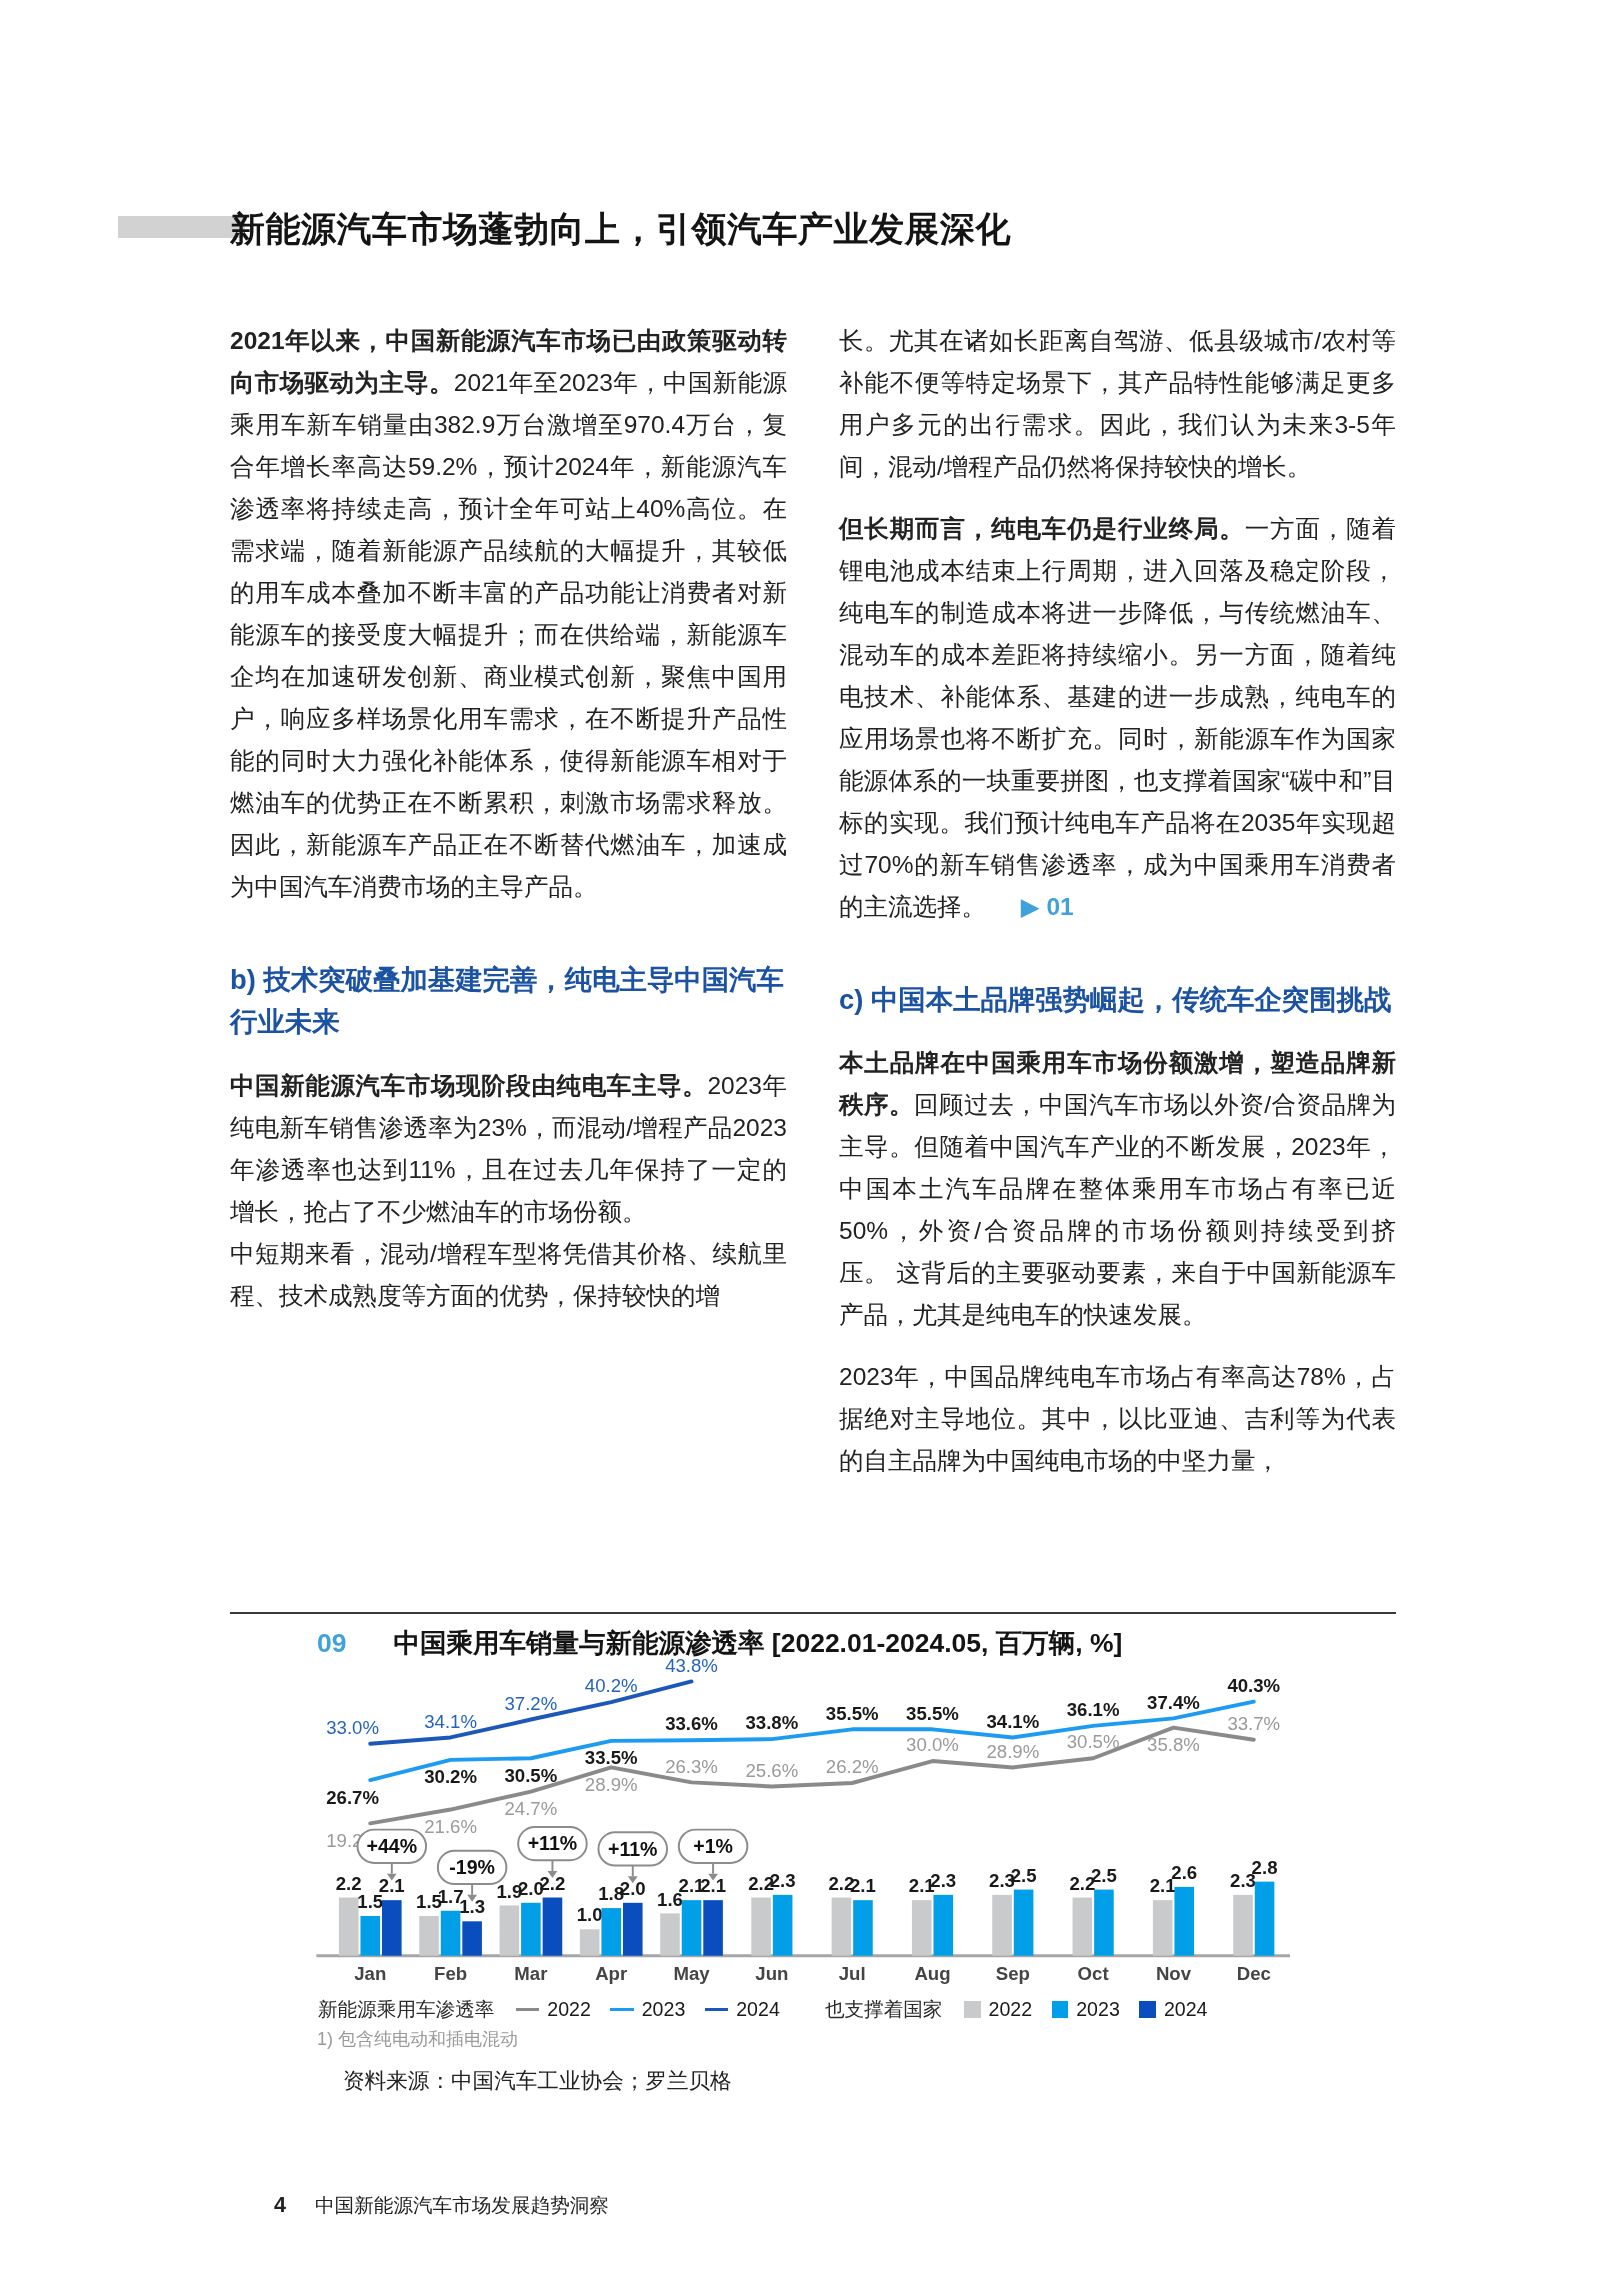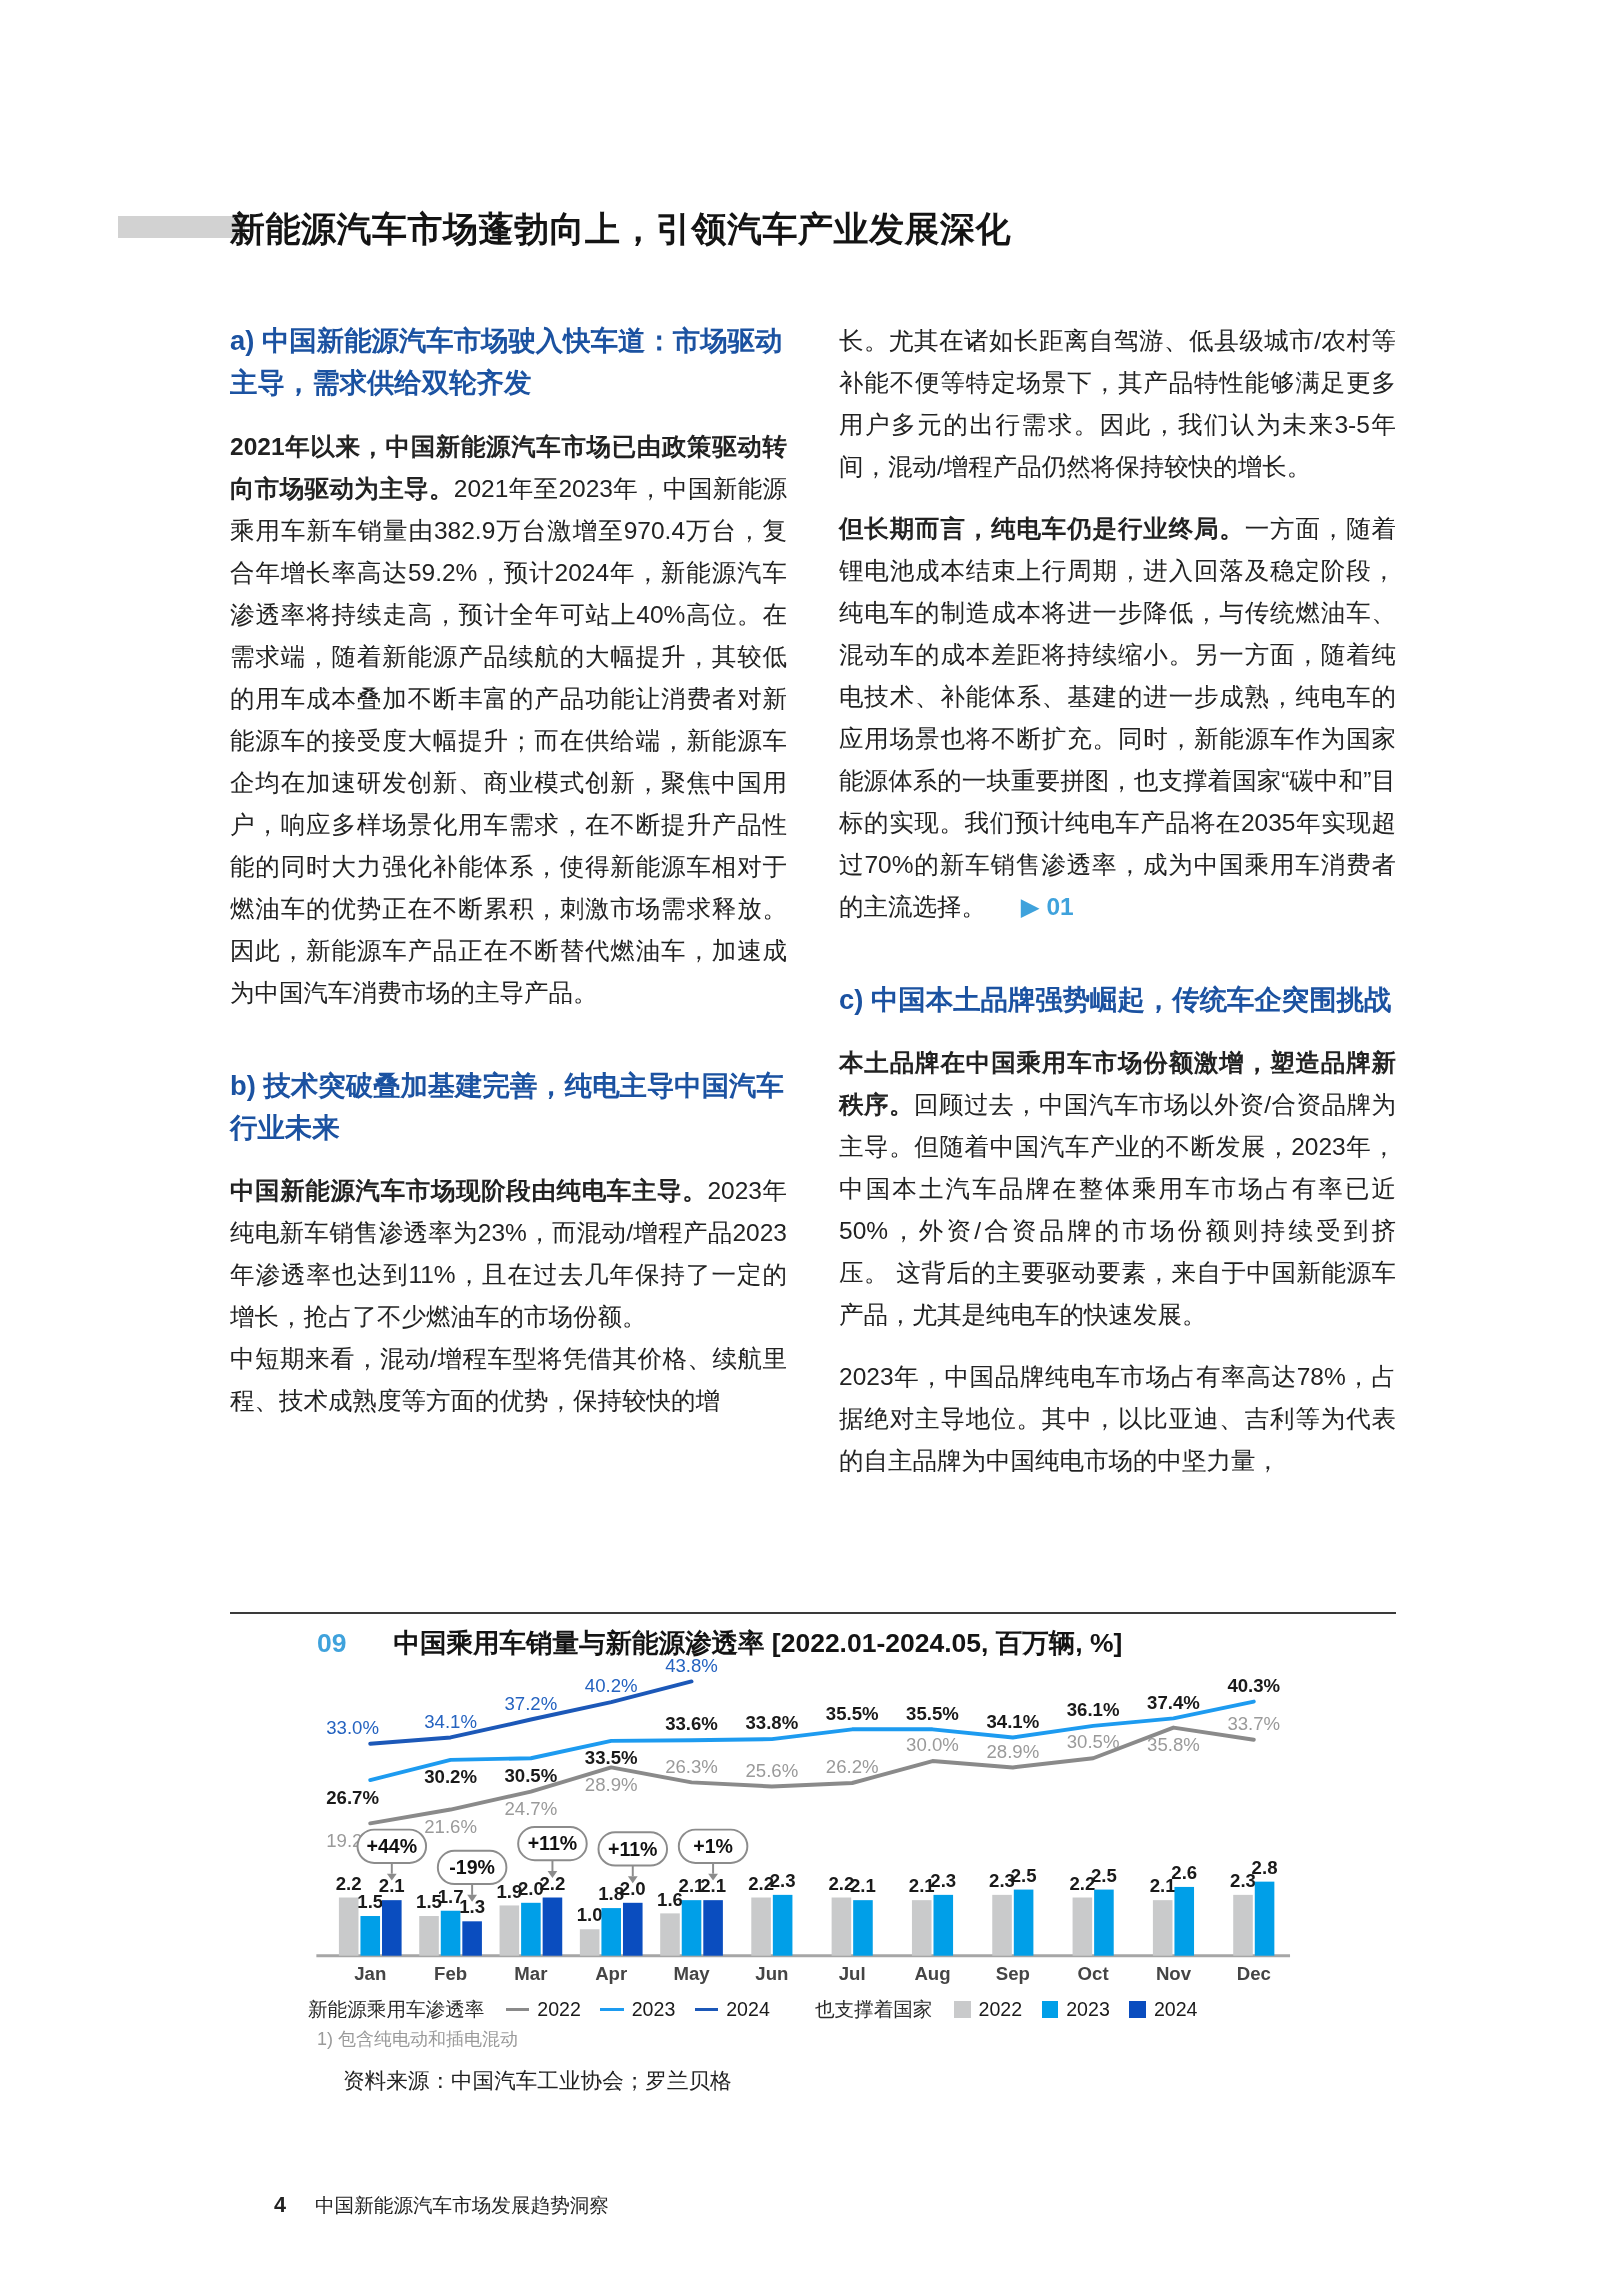--- a/index.html
+++ b/index.html
@@ -16,41 +16,40 @@
   .para.first{margin-top:0;}
   .para.tight{margin-top:0;}
   .lead{font-weight:700;}
   .ref-mark{color:#3fa2dc;font-weight:700;padding-left:28px;}
   .figure-rule{position:absolute;left:230px;top:1612px;width:1166px;height:2px;background:#3a3a3a;}
   .figure-head{position:absolute;left:317px;top:1625px;display:flex;align-items:baseline;}
   .figure-number{color:#3fa2dc;font-size:26.5px;font-weight:700;}
   .figure-title{margin-left:47px;color:#141414;font-size:26.5px;font-weight:700;}
   .chart-wrap{position:absolute;left:230px;top:1654px;width:1166px;height:335px;}
   svg text{font-family:"Liberation Sans","DejaVu Sans",sans-serif;}
-  .chart-legend{position:absolute;left:308px;top:1996px;display:flex;align-items:center;font-size:19.6px;color:#1a1a1a;white-space:nowrap;}
+  .chart-legend{position:absolute;left:318px;top:1996px;display:flex;align-items:center;font-size:19.6px;color:#1a1a1a;white-space:nowrap;}
   .chart-legend .grp-label{margin-right:21.6px;color:#2b2b2b;}
   .chart-legend .item{display:flex;align-items:center;margin-right:19.6px;}
   .chart-legend .line-swatch{width:23.5px;height:3.9px;margin-right:7.8px;}
   .chart-legend .sq-swatch{width:16.7px;height:16.7px;margin-right:7.8px;}
   .chart-legend .bars-label{margin-left:25.5px;margin-right:21.6px;color:#2b2b2b;}
   .figure-footnote{position:absolute;left:317px;top:2027px;font-size:18px;color:#9a9a9a;}
   .figure-source{position:absolute;left:343px;top:2066px;font-size:21.6px;color:#222;}
   .footer{position:absolute;left:274px;top:2192px;display:flex;align-items:baseline;font-size:19.6px;color:#222;}
   .footer .pagenum{font-weight:700;font-size:21.6px;margin-right:29px;}
 </style>
 </head>
 <body>
 
 <div class="page">
 
   <div class="accent-bar"></div>
   <div class="report-title">新能源汽车市场蓬勃向上，引领汽车产业发展深化</div>
 
   <div class="col col-left">
-    <div class="section-heading first">a) 中国新能源汽车市场驶入快车道：市场驱动主导，需求供给双轮齐发</div>
     <p class="para first"><span class="lead">2021年以来，中国新能源汽车市场已由政策驱动转向市场驱动为主导。</span><span>2021年至2023年，中国新能源乘用车新车销量由382.9万台激增至970.4万台，复合年增长率高达59.2%，预计2024年，新能源汽车渗透率将持续走高，预计全年可站上40%高位。在需求端，随着新能源产品续航的大幅提升，其较低的用车成本叠加不断丰富的产品功能让消费者对新能源车的接受度大幅提升；而在供给端，新能源车企均在加速研发创新、商业模式创新，聚焦中国用户，响应多样场景化用车需求，在不断提升产品性能的同时大力强化补能体系，使得新能源车相对于燃油车的优势正在不断累积，刺激市场需求释放。因此，新能源车产品正在不断替代燃油车，加速成为中国汽车消费市场的主导产品。</span></p>
     <div class="section-heading">b) 技术突破叠加基建完善，纯电主导中国汽车行业未来</div>
     <p class="para first"><span class="lead">中国新能源汽车市场现阶段由纯电车主导。</span><span>2023年纯电新车销售渗透率为23%，而混动/增程产品2023年渗透率也达到11%，且在过去几年保持了一定的增长，抢占了不少燃油车的市场份额。</span></p>
     <p class="para tight">中短期来看，混动/增程车型将凭借其价格、续航里程、技术成熟度等方面的优势，保持较快的增</p>
   </div>
 
   <div class="col col-right">
     <p class="para first">长。尤其在诸如长距离自驾游、低县级城市/农村等补能不便等特定场景下，其产品特性能够满足更多用户多元的出行需求。因此，我们认为未来3-5年间，混动/增程产品仍然将保持较快的增长。</p>
     <p class="para"><span class="lead">但长期而言，纯电车仍是行业终局。</span><span>一方面，随着锂电池成本结束上行周期，进入回落及稳定阶段，纯电车的制造成本将进一步降低，与传统燃油车、混动车的成本差距将持续缩小。另一方面，随着纯电技术、补能体系、基建的进一步成熟，纯电车的应用场景也将不断扩充。同时，新能源车作为国家能源体系的一块重要拼图，也支撑着国家“碳中和”目标的实现。我们预计纯电车产品将在2035年实现超过70%的新车销售渗透率，成为中国乘用车消费者的主流选择。</span> <span class="ref-mark">▶ 01</span></p>
     <div class="section-heading">c) 中国本土品牌强势崛起，传统车企突围挑战</div>

